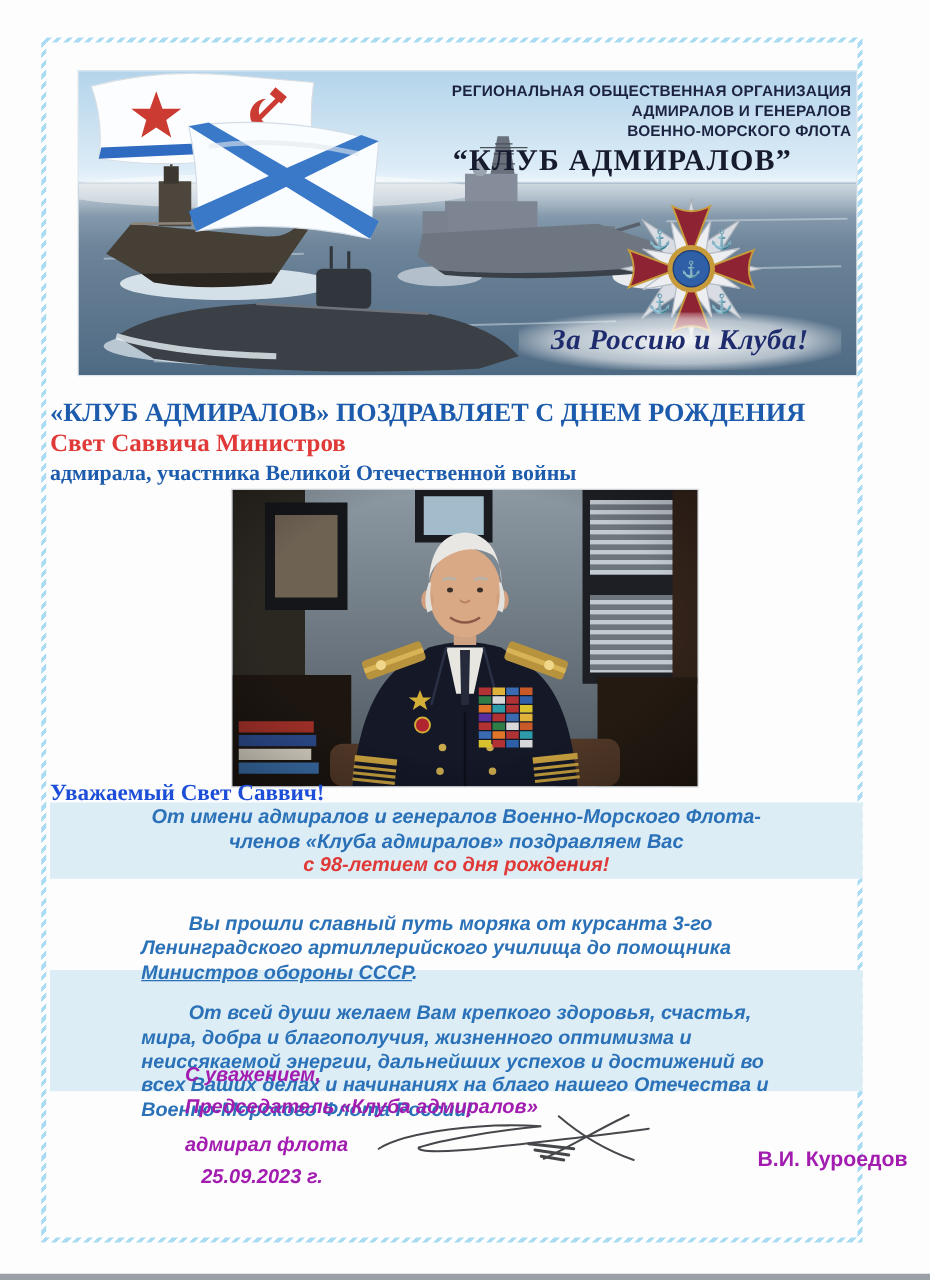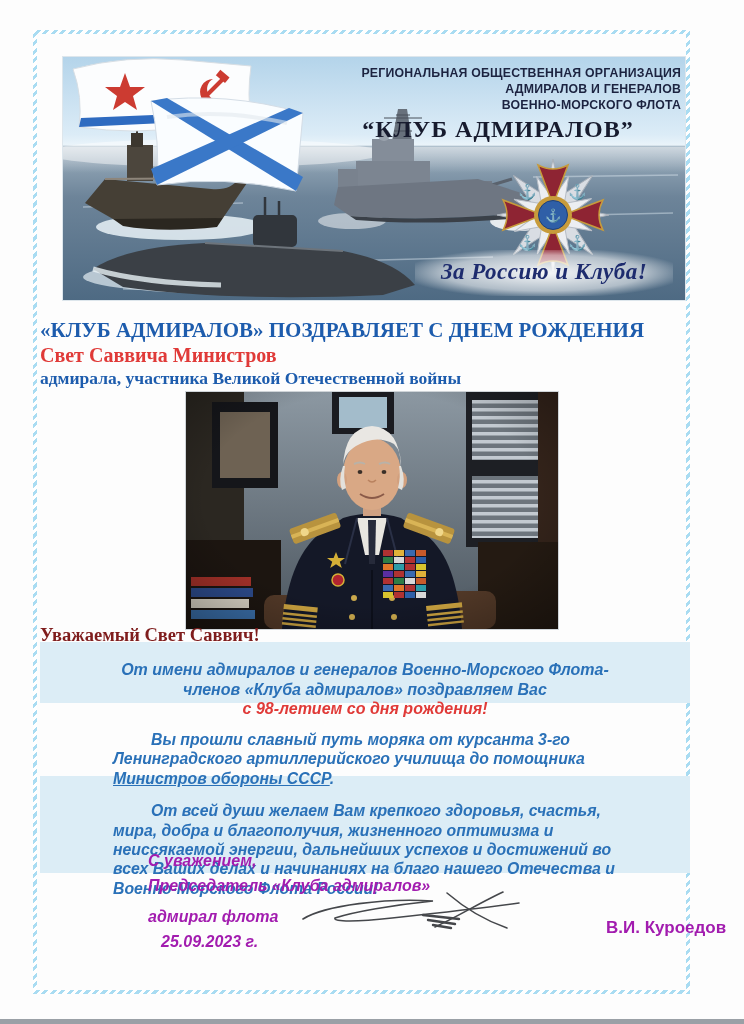--- a/index.html
+++ b/index.html
@@ -27,28 +27,28 @@
          background:radial-gradient(ellipse at center,rgba(255,255,255,.95) 0%,rgba(255,255,255,.55) 55%,rgba(255,255,255,0) 78%);}
 
   
   .t-center{left:40px;width:650px;white-space:nowrap;z-index:3;}
   .title1{top:318px;font-family:"Liberation Serif",serif;font-weight:bold;font-size:21px;color:#1d5cad;}
   .title2{top:344px;font-family:"Liberation Serif",serif;font-weight:bold;font-size:20px;color:#e03a38;}
   .title3{top:368px;font-family:"Liberation Serif",serif;font-weight:bold;font-size:17.5px;color:#1d5cad;}
 
   .photo{left:186px;top:392px;width:372px;height:237px;z-index:3;box-shadow:0 0 0 1px #cfd4d8;}
 
-  .salut{top:625px;font-family:"Liberation Serif",serif;font-weight:bold;font-size:18.5px;color:#7f1d1d;}
+  .salut{top:625px;font-family:"Liberation Serif",serif;font-weight:bold;font-size:18.5px;color:#1d4ed8;}
 
   .band{left:40px;width:650px;background:#dcedf6;z-index:1;}
   .band1{top:642px;height:61px;}
   .band2{top:776px;height:97px;}
 
   .bandtext{left:40px;top:644px;width:650px;text-align:center;z-index:2;
-            font-weight:bold;font-style:italic;font-size:16px;line-height:19.5px;color:#2a71b8;white-space:nowrap;margin-top:16px;}
+            font-weight:bold;font-style:italic;font-size:16px;line-height:19.5px;color:#2a71b8;white-space:nowrap;}
   .bandtext .red{color:#e03a38;}
 
   .bodytxt{left:100px;top:717px;width:556px;z-index:2;color:#2a71b8;
            font-weight:bold;font-style:italic;font-size:15.8px;line-height:19.4px;}
   .bodytxt p{margin:13px;text-indent:38px;}
   .bodytxt p + p{margin-top:4px;}
   .u{text-decoration:underline;}
 
   .sig{z-index:2;color:#a21caf;font-weight:bold;font-style:italic;font-size:16px;white-space:nowrap;margin-left:43px;}
   .closing{left:105px;top:852px;}

